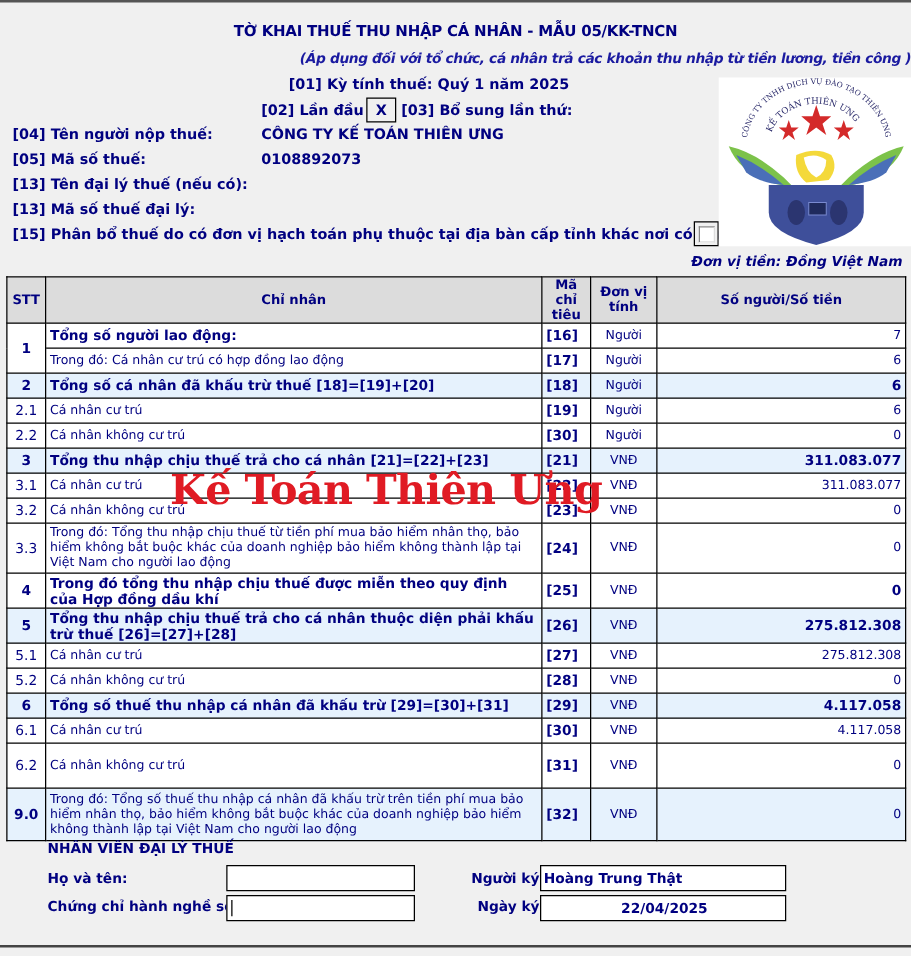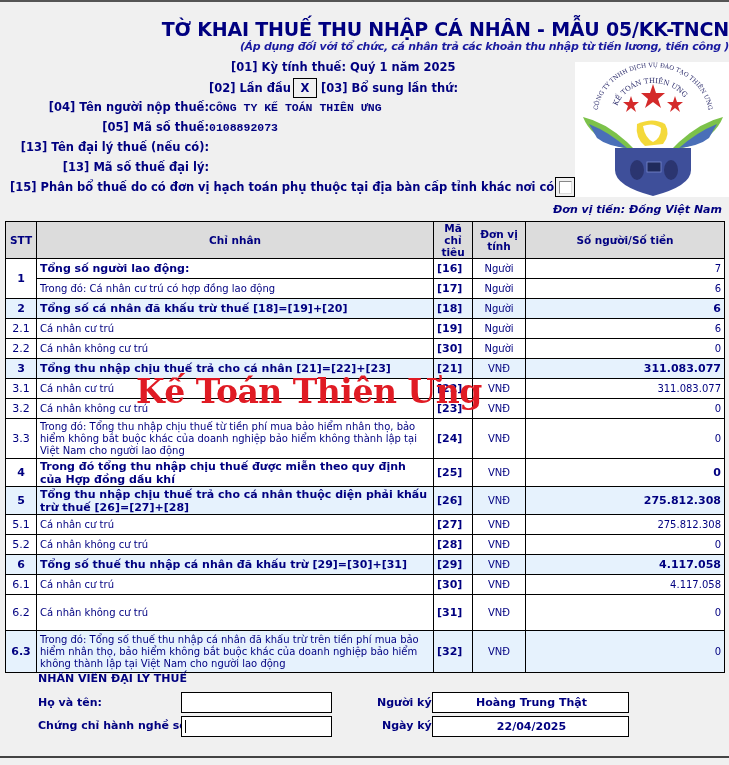--- a/index.html
+++ b/index.html
@@ -1,29 +1,29 @@
 <!DOCTYPE html>
 <html><head>
 <meta charset="utf-8">
 <style>
   * { box-sizing: border-box; margin: 0; padding: 0; }
   html, body { width: 729px; height: 765px; background: #f0f0f0; overflow: hidden; }
   body { font-family: "DejaVu Sans", sans-serif; color: #000080; position: relative; }
   .top-rule { position: absolute; left: 0; top: 0; width: 729px; height: 4px; border-top: 2px solid #555; background: #f0f0f0; }
   .bottom-rule { position: absolute; left: 0; top: 756px; width: 729px; border-top: 2px solid #444; }
 
-  .title { position: absolute; top: 18px; left: 0; width: 729px; text-align: right; font-size: 19px; font-weight: bold; color: #000080; letter-spacing: -0.2px; }
+  .title { position: absolute; top: 18px; left: 0; width: 729px; text-align: center; font-size: 12px; font-weight: bold; color: #000080; letter-spacing: -0.2px; }
   .subtitle { position: absolute; top: 40px; left: 0; width: 729px; text-align: right; font-size: 11px; font-style: italic; font-weight: bold; color: #1a1aa0; letter-spacing: -0.3px; }
   .period { position: absolute; top: 60px; left: 231px; font-size: 11.5px; font-weight: bold; color: #000080; }
   .first-line { position: absolute; top: 78px; left: 209px; font-size: 11.5px; font-weight: bold; color: #000080; display: flex; align-items: center; height: 20px; }
   .first-line .xbox { display: inline-block; width: 24px; height: 20px; border: 1px solid #000; text-align: center; line-height: 18px; margin: 0 4px 0 2px; background: #f0f0f0; }
 
   .info-row { position: absolute; left: 10px; font-size: 11.5px; font-weight: bold; color: #000080; height: 16px; line-height: 16px; }
-  .info-row .lbl { display: inline-block; width: 199px; text-align: right; }
-  .info-row .val { display: inline-block; font-family: Liberation Mono, monospace; }
+  .info-row .lbl { display: inline-block; width: 199px; }
+  .info-row .val { display: inline-block; }
   .chk { position: absolute; left: 555px; top: 177px; width: 20px; height: 20px; border: 1px solid #000; background: #f0f0f0; }
   .chk::after { content: ""; position: absolute; left: 3px; top: 3px; width: 11px; height: 11px; border: 1px solid #888; border-right-color: #ddd; border-bottom-color: #ddd; background: #fff; }
 
   .logo { position: absolute; left: 575px; top: 62px; width: 154px; height: 135px; background: #fff; }
   .currency { position: absolute; top: 203px; right: 7px; font-size: 11px; font-weight: bold; font-style: italic; color: #000080; }
 
   table.main { position: absolute; left: 5px; top: 221px; width: 719px; border-collapse: collapse; font-size: 10px; table-layout: fixed; }
   table.main td, table.main th { border: 1px solid #000; padding: 0 3px; color: #000080; }
   table.main th { background: #dcdcdc; font-weight: bold; font-size: 10.5px; text-align: center; line-height: 12px; }
   table.main tr { background: #fff; }
@@ -34,21 +34,21 @@
   td.unit { text-align: center; font-size: 10px; }
   td.val { text-align: right; padding-right: 2px; font-size: 10px; }
   td.val.b { font-weight: bold; font-size: 11px; }
   td.desc { line-height: 12px; font-size: 10px; }
   td.desc.b { font-weight: bold; font-size: 11px; line-height: 13px; margin-left: 40px; }
 
   .watermark { position: absolute; left: 136px; top: 372px; font-family: "DejaVu Serif", serif; font-weight: bold; font-size: 33px; color: #e01b24; letter-spacing: -0.5px; white-space: nowrap; pointer-events: none; }
 
   .sig-title { position: absolute; left: 38px; top: 672px; font-size: 11px; font-weight: bold; color: #000080; }
   .sig-lbl { position: absolute; font-size: 11px; font-weight: bold; color: #000080; height: 20px; line-height: 20px; }
-  .sig-box { position: absolute; height: 21px; border: 1px solid #000; background: #fff; font-size: 11px; font-weight: bold; color: #000080; line-height: 19px; padding-left: 2px; text-align: center; }
+  .sig-box { position: absolute; height: 21px; border: 1px solid #000; background: #fff; font-size: 11px; font-weight: bold; color: #000080; line-height: 19px; padding-left: 2px; }
   .caret { position: absolute; left: 3px; top: 3px; width: 1px; height: 13px; background: #000; }
 </style>
 </head>
 <body>
 
 <div class="top-rule"></div>
 
 <div class="title">TỜ KHAI THUẾ THU NHẬP CÁ NHÂN - MẪU 05/KK-TNCN</div>
 <div class="subtitle">(Áp dụng đối với tổ chức, cá nhân trả các khoản thu nhập từ tiền lương, tiền công )</div>
 <div class="period">[01]  Kỳ tính thuế: Quý 1 năm 2025</div>
@@ -224,21 +224,21 @@
       <td class="val">4.117.058</td>
     </tr>
     <tr style="height:36px">
       <td class="stt">6.2</td>
       <td class="desc">Cá nhân không cư trú</td>
       <td class="code">[31]</td>
       <td class="unit">VNĐ</td>
       <td class="val">0</td>
     </tr>
     <tr class="hl" style="height:42px">
-      <td class="stt b">6.3</td>
+      <td class="stt b">9.0</td>
       <td class="desc">Trong đó: Tổng số thuế thu nhập cá nhân đã khấu trừ trên tiền phí mua bảo hiểm nhân thọ, bảo hiểm không bắt buộc khác của doanh nghiệp bảo hiểm không thành lập tại Việt Nam cho người lao động</td>
       <td class="code">[32]</td>
       <td class="unit">VNĐ</td>
       <td class="val">0</td>
     </tr>
   </tbody>
 </table>
 
 <div class="watermark">Kế Toán Thiên Ưng</div>
 

